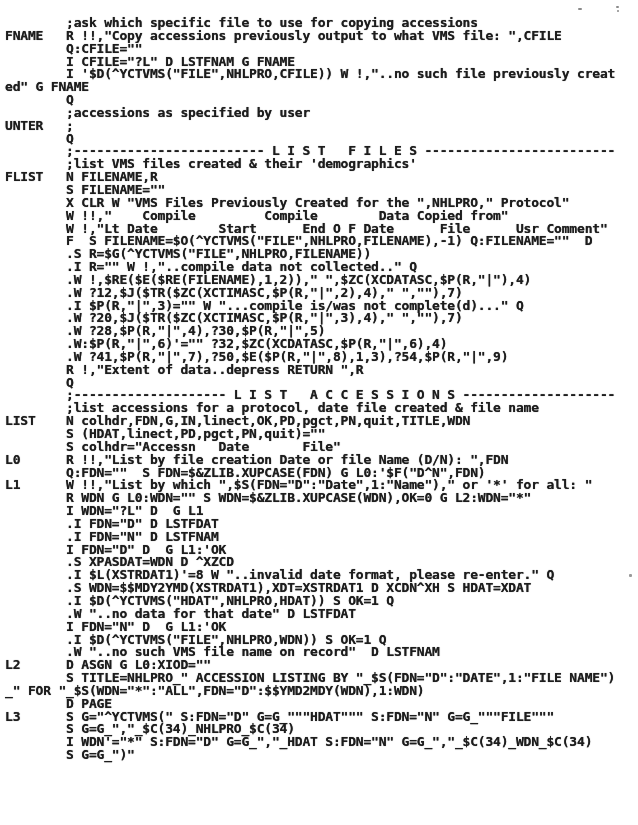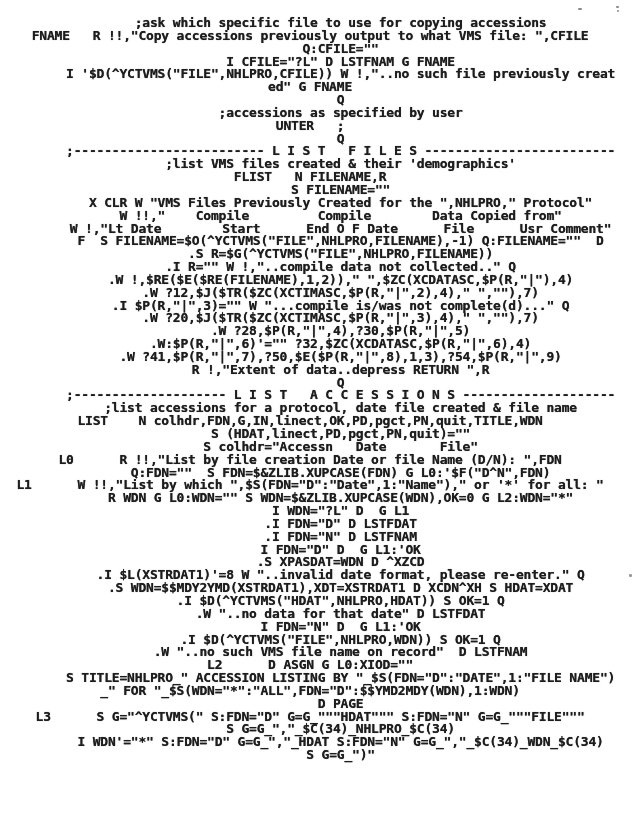--- a/index.html
+++ b/index.html
@@ -6,21 +6,20 @@
     margin: 0;
     padding: 0;
     background: #ffffff;
   }
   .page {
     position: relative;
     width: 638px;
     height: 825px;
     background: #ffffff;
     overflow: hidden;
-    text-align: center;
   }
   pre.code-listing {
     position: absolute;
     left: 5px;
     top: 17px;
     margin: 0;
     font-family: "DejaVu Sans Mono", "Liberation Mono", monospace;
     font-size: 13px;
     line-height: 12.85px;
     font-weight: bold;

